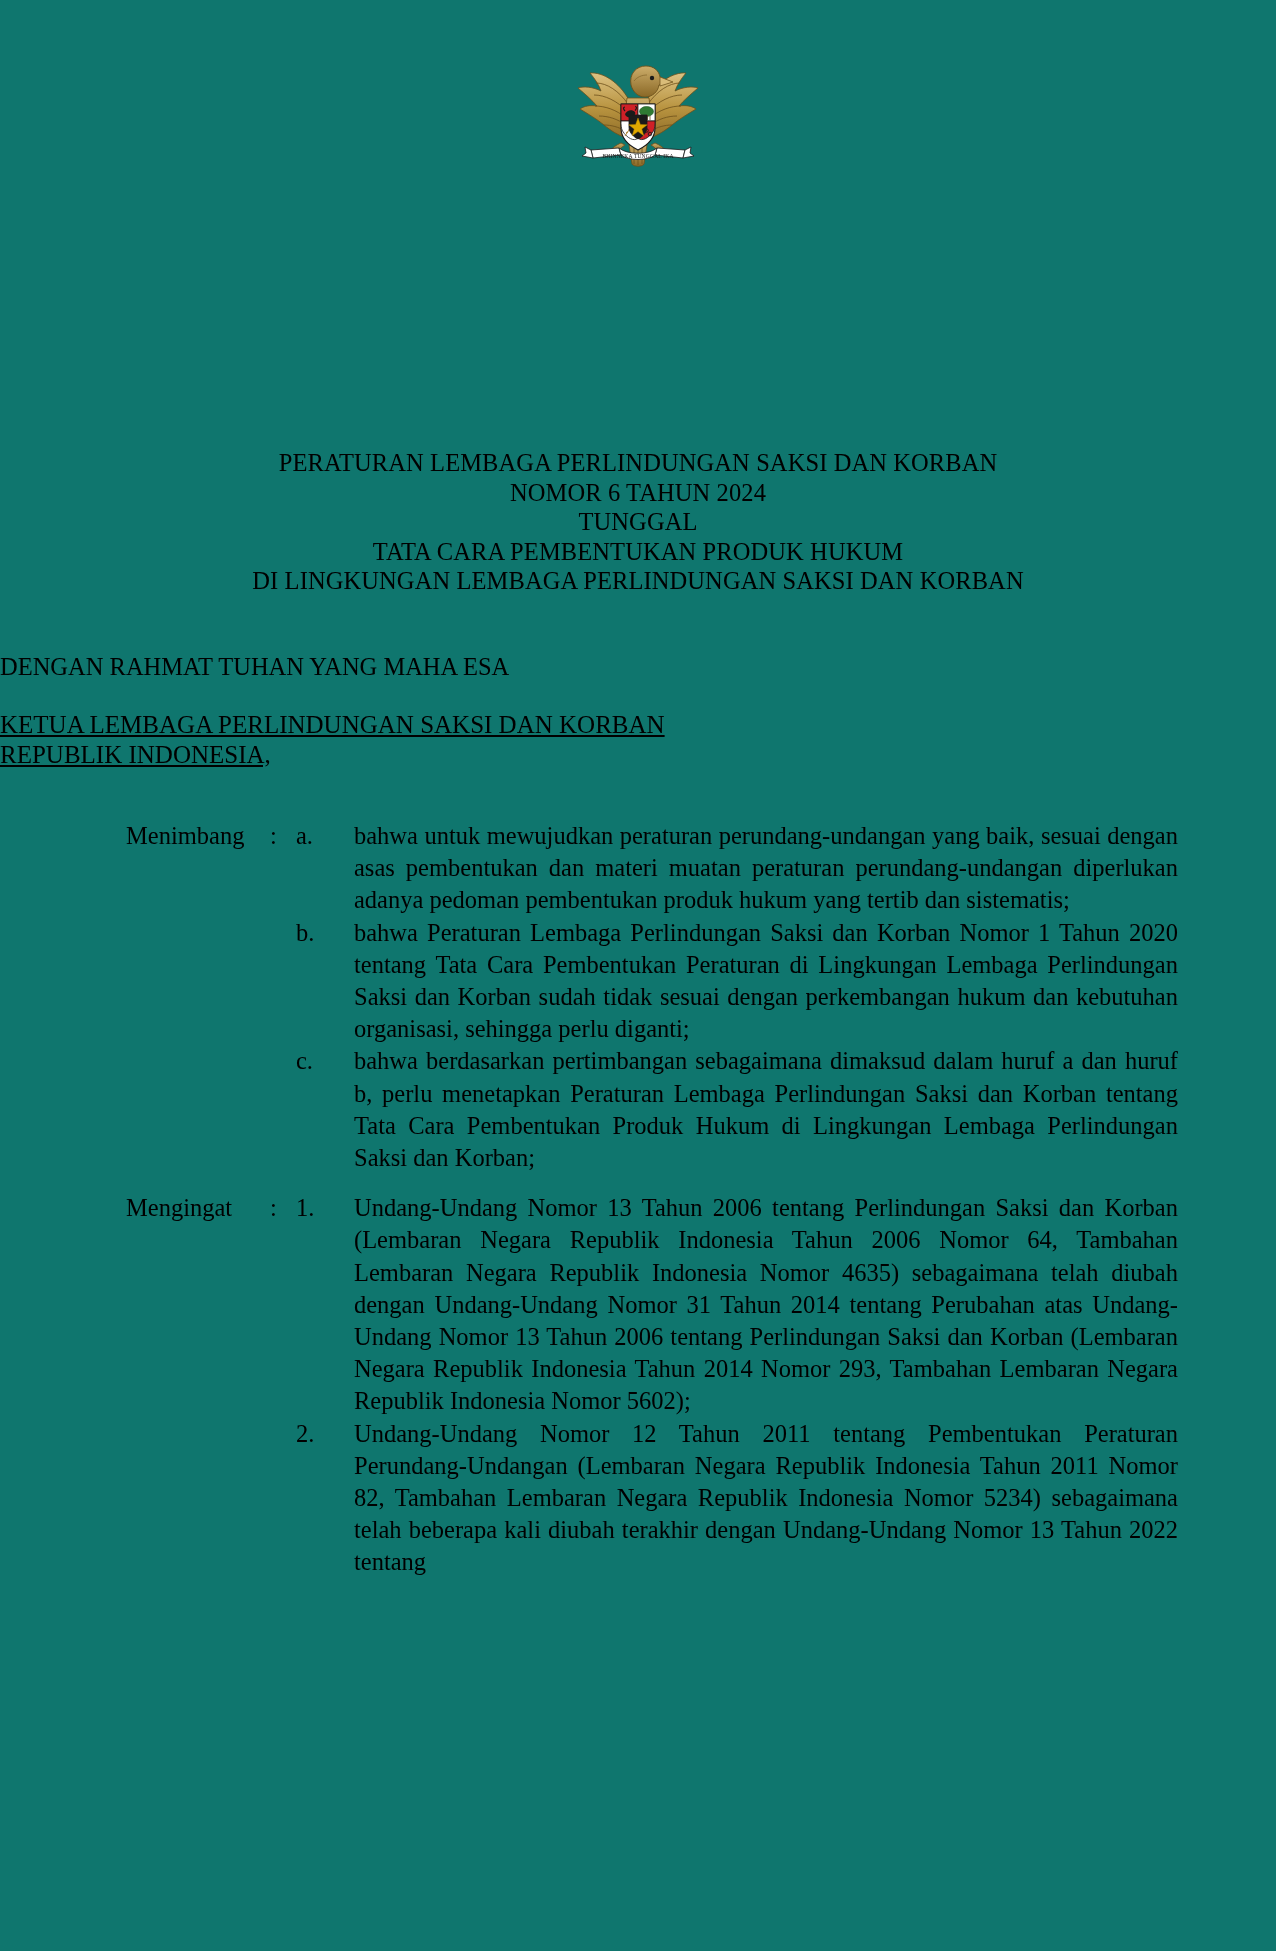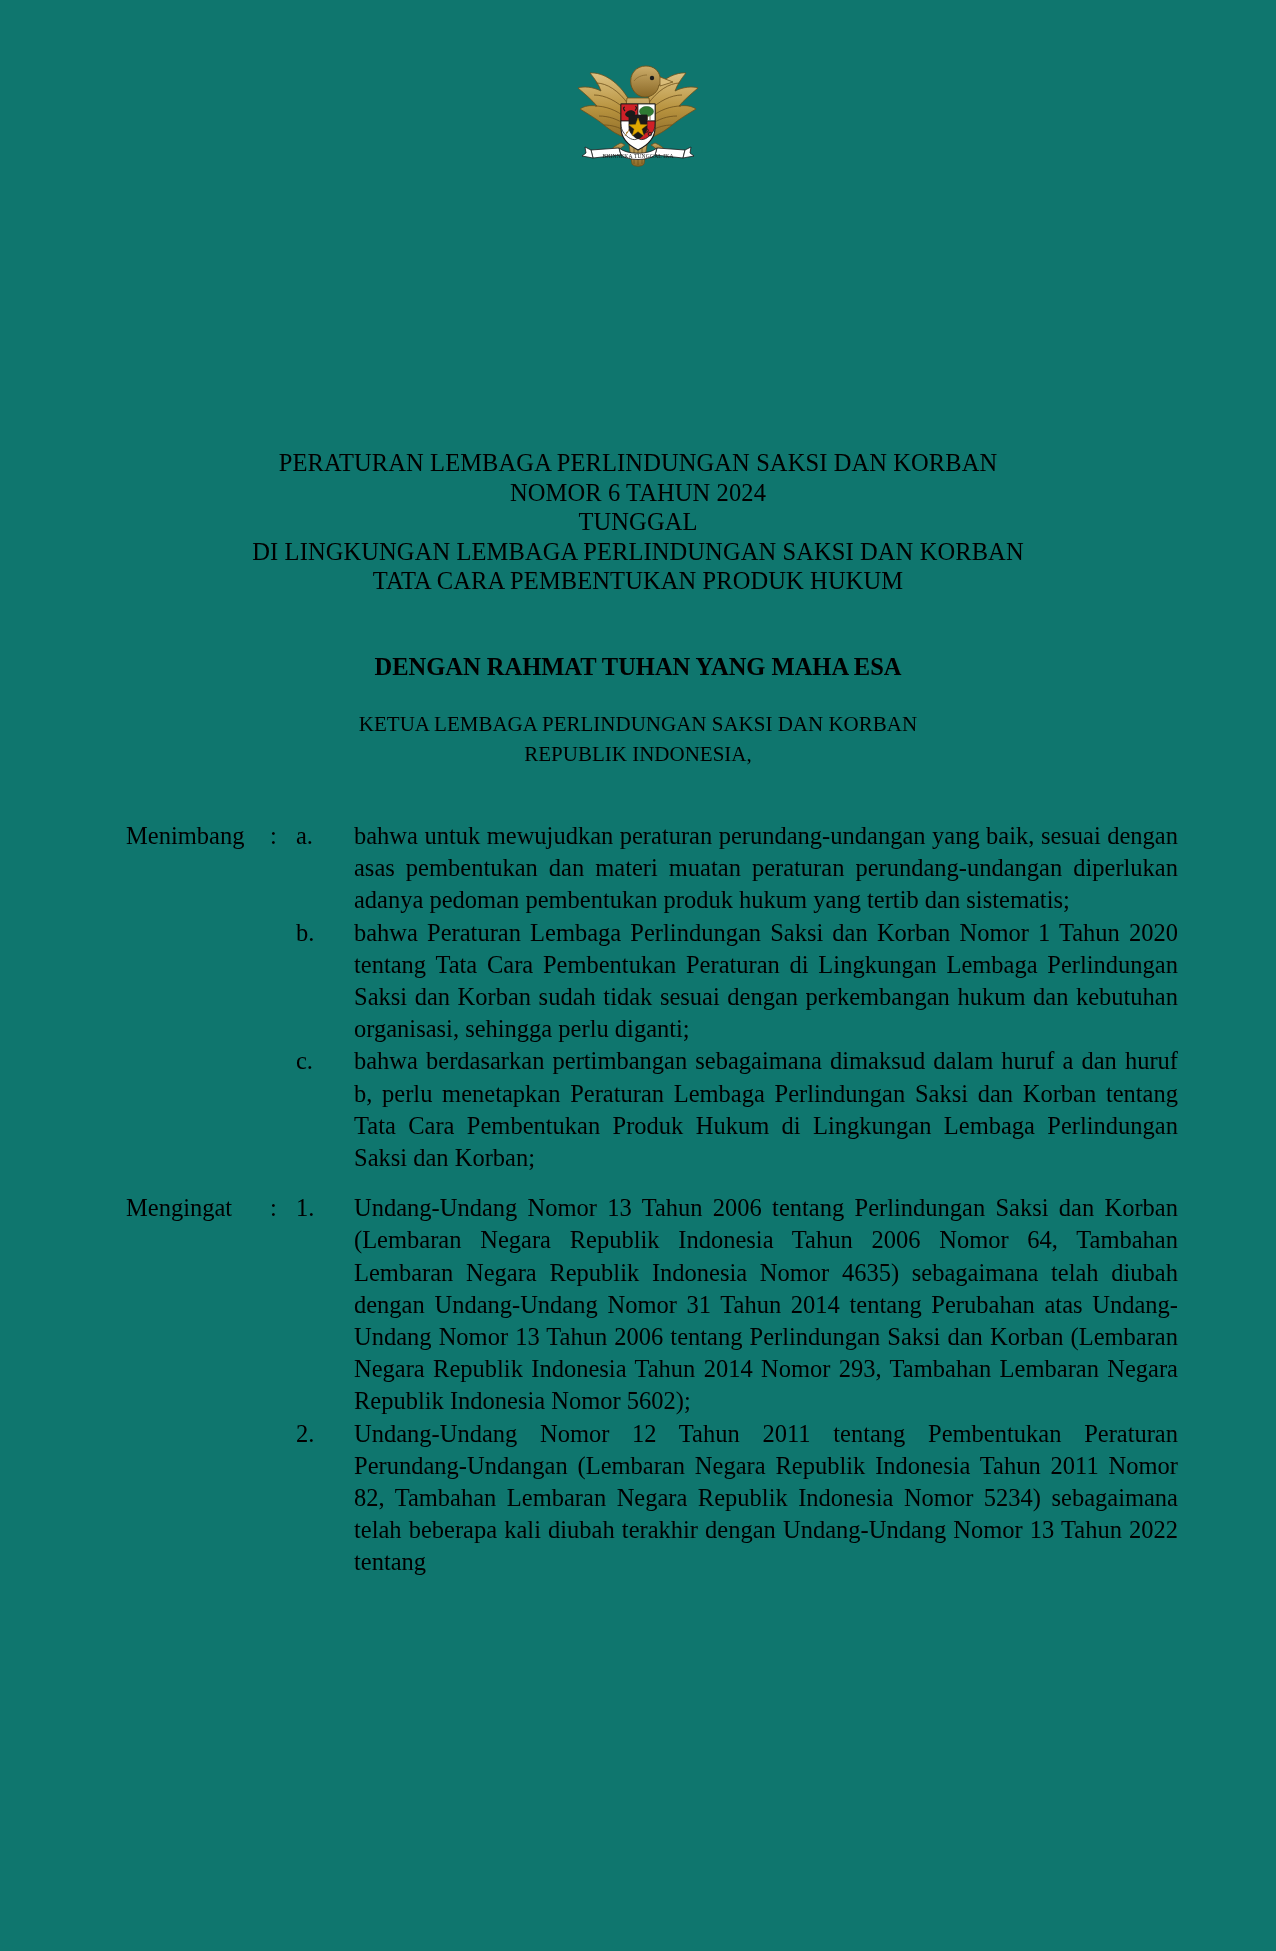--- a/index.html
+++ b/index.html
@@ -44,33 +44,32 @@
     line-height: 29.5px;
     letter-spacing: 0.1px;
   }
   .title-block .tline { display: block; white-space: nowrap; }
 
   .preamble-1 {
     position: absolute;
     top: 652px;
     left: 0;
     width: 100%;
-    text-align: center;
+    text-align: left;
     font-size: 24.5px;
     line-height: 29.5px;
-    font-weight: bold;
   }
   .preamble-2 {
     position: absolute;
     top: 710px;
     left: 0;
     width: 100%;
-    text-align: center;
-    font-size: 21px;
+    font-size: 25px;
     line-height: 29.5px;
+    text-decoration: underline;
   }
   .preamble-2 .tline { display: block; }
 
   
   .clauses {
     position: absolute;
     top: 820px;
     left: 0;
     width: 1276px;
     font-size: 24.5px;
@@ -224,22 +223,22 @@
         <path d="M92 192 C108 206 152 206 168 192 L164 206 C150 218 110 218 96 206 Z" fill="#ffffff" stroke="#1a1a1a" stroke-width="1.6"></path>
         <text x="130" y="211" text-anchor="middle" font-family="'Liberation Serif', serif" font-size="11" fill="#1a1a1a" letter-spacing="0.4">BHINNEKA TUNGGAL IKA</text>
       </g>
     </svg>
   </div>
 
   <div class="title-block">
     <span class="tline">PERATURAN LEMBAGA PERLINDUNGAN SAKSI DAN KORBAN</span>
     <span class="tline">NOMOR 6 TAHUN 2024</span>
     <span class="tline">TUNGGAL</span>
+    <span class="tline">TATA CARA PEMBENTUKAN PRODUK HUKUM</span>
     <span class="tline">DI LINGKUNGAN LEMBAGA PERLINDUNGAN SAKSI DAN KORBAN</span>
-    <span class="tline">TATA CARA PEMBENTUKAN PRODUK HUKUM</span>
   </div>
 
   <div class="preamble-1">DENGAN RAHMAT TUHAN YANG MAHA ESA</div>
 
   <div class="preamble-2">
     <span class="tline">KETUA LEMBAGA PERLINDUNGAN SAKSI DAN KORBAN</span>
     <span class="tline">REPUBLIK INDONESIA,</span>
   </div>
 
   <div class="clauses">

